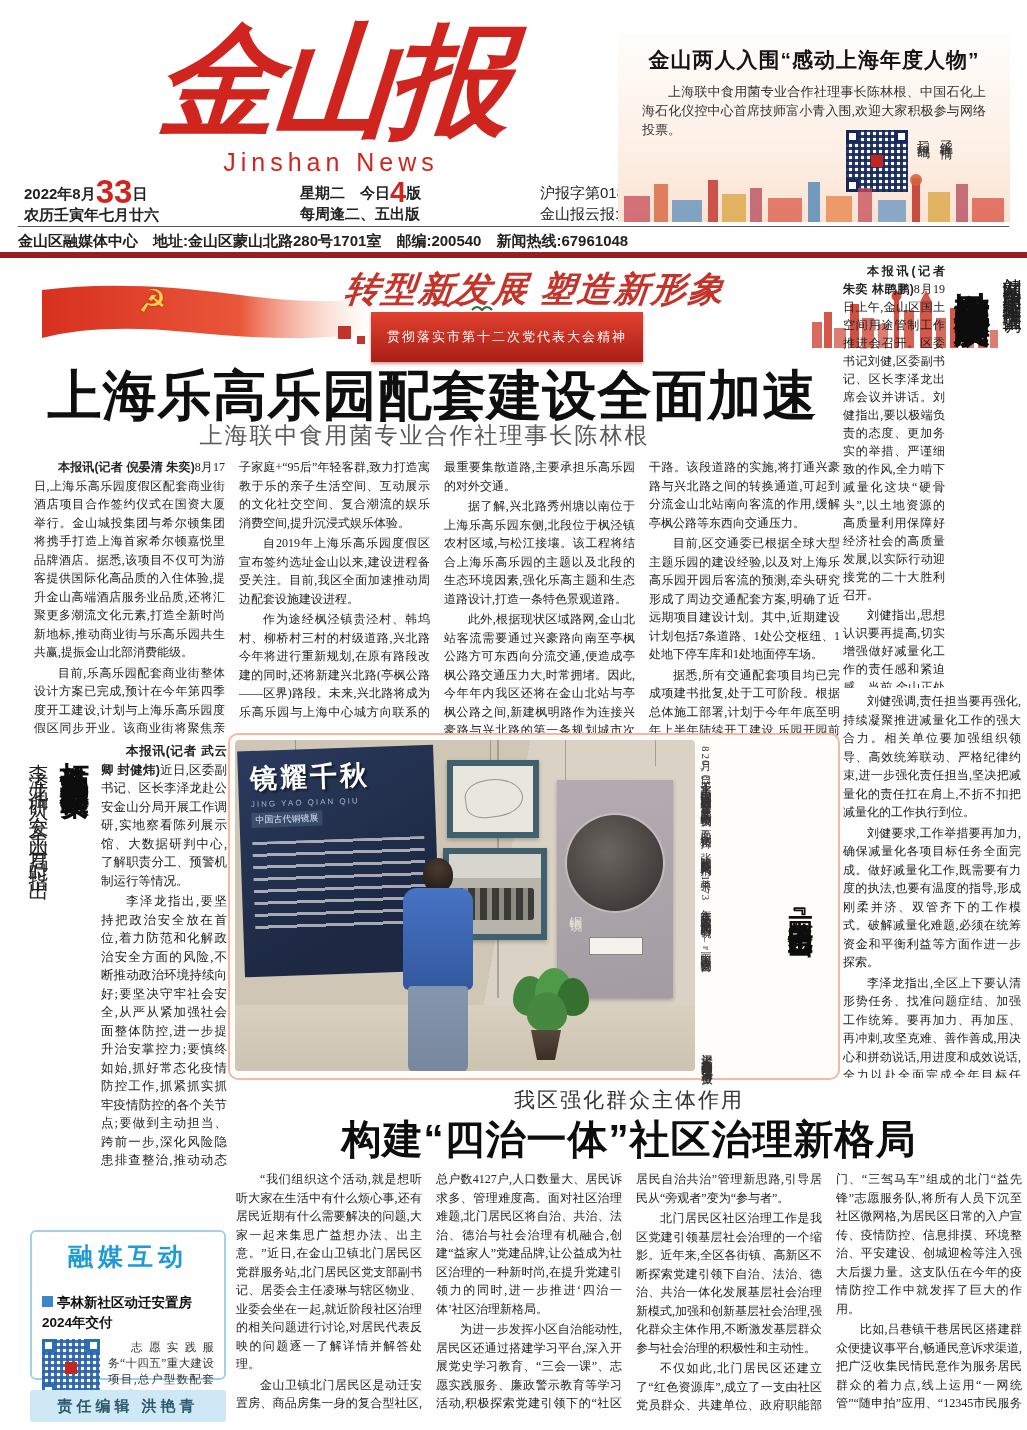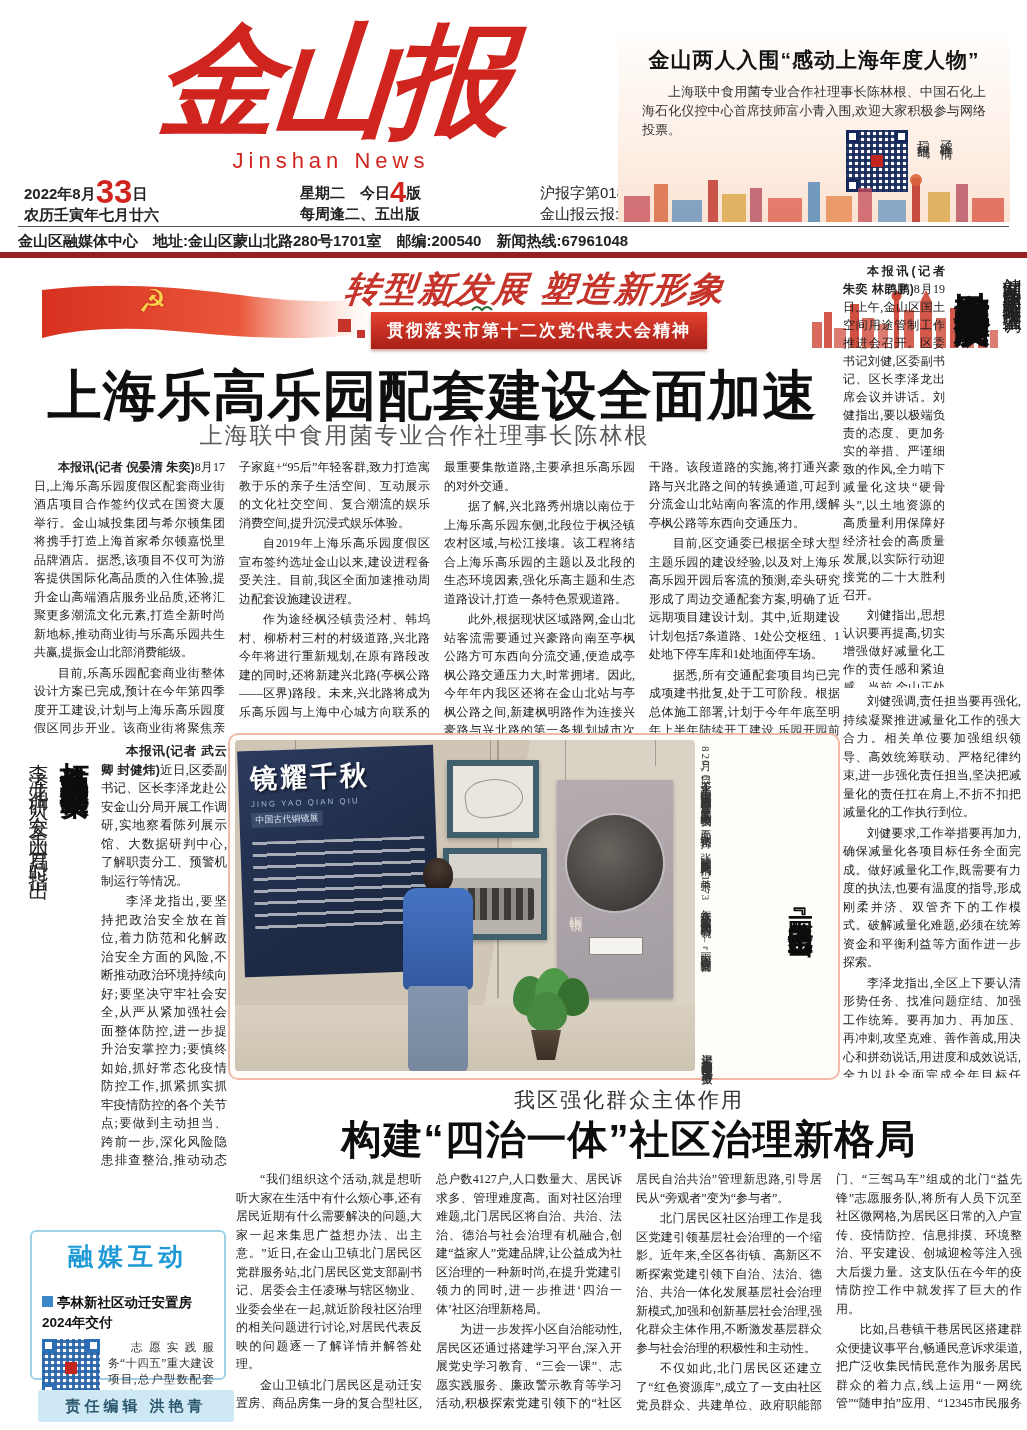--- a/index.html
+++ b/index.html
@@ -8,21 +8,21 @@
   .abs{position:absolute;}
   .v{writing-mode:vertical-rl;}
   p.para{margin:0 0 2px 0;text-indent:2em;text-align:justify;}
   b.byline{font-family:"Liberation Sans","DejaVu Sans",sans-serif;}
 
   
   .masthead-title{left:96px;top:18px;width:470px;text-align:center;
     font-size:122px;font-weight:900;color:#d0251f;letter-spacing:-6px;
     font-style:italic;transform:skewX(-4deg);line-height:1.05;}
   .masthead-en{left:96px;top:148px;width:470px;text-align:center;color:#d0251f;
-    font-family:"Liberation Sans",sans-serif;font-size:22px;letter-spacing:5px;}
+    font-family:"Liberation Sans",sans-serif;font-size:25px;letter-spacing:5px;}
   .dateblock{top:182px;font-size:15px;font-weight:bold;line-height:21px;color:#222;
     font-family:"Liberation Sans",sans-serif;}
   .bignum{color:#d0251f;font-size:33px;font-weight:900;line-height:20px;vertical-align:-4px;}
   .thinrule{left:18px;top:226px;width:991px;height:1px;background:#555;}
   .addr{left:18px;top:232px;width:991px;font-size:15px;font-weight:bold;color:#222;
     font-family:"Liberation Sans",sans-serif;}
   .maroonrule{left:0;top:252px;width:1027px;height:6px;background:#96201f;}
 
   
   .promo{left:618px;top:34px;width:392px;height:188px;overflow:hidden;
@@ -44,22 +44,22 @@
   
   .banner{left:20px;top:266px;width:987px;height:84px;}
   .flag{left:22px;top:16px;}
   .party-emblem{left:118px;top:16px;font-size:32px;color:#f8d24a;text-shadow:0 0 2px #b01;}
   .birds{left:412px;top:28px;}
   .slogan{left:300px;top:0px;width:430px;text-align:center;font-size:35px;font-weight:900;
     color:#c5342a;font-style:italic;transform:skewX(-6deg);letter-spacing:2px;}
   .ribbon-wrap{left:318px;top:46px;display:flex;align-items:center;gap:6px;}
   .rib-sq1{width:13px;height:13px;background:#c5342a;margin-top:-10px;}
   .rib-sq2{width:8px;height:8px;background:#c5342a;margin-top:6px;}
-  .ribbon{background:linear-gradient(180deg,#e24130,#a91f16);color:#fff;font-weight:bold;
-    font-size:17px;padding:7px 16px;letter-spacing:2px;font-family:"Liberation Sans",sans-serif;
+  .ribbon{background:linear-gradient(180deg,#e24130,#a91f16);color:#fff;font-weight:normal;
+    font-size:13px;padding:16px 16px;letter-spacing:2px;font-family:"Liberation Sans",sans-serif;
     box-shadow:0 2px 3px rgba(120,20,10,.4);}
   .skyline-r{left:790px;top:18px;}
 
   
   .lead-h1{left:22px;top:352px;width:805px;text-align:center;font-size:54px;font-weight:900;
     color:#0f0f0f;font-family:"Liberation Sans",sans-serif;letter-spacing:1px;white-space:nowrap;}
   .lead-h2{left:22px;top:420px;width:805px;text-align:center;font-size:23px;color:#5a5a5a;letter-spacing:2px;}
   .lead-body{left:34px;top:458px;width:806px;height:284px;overflow:hidden;
     columns:4;column-gap:14px;column-fill:auto;font-size:12px;line-height:18.5px;color:#222;}
 
@@ -140,21 +140,21 @@
   .media-item .sq{display:inline-block;width:11px;height:11px;background:#3a86c8;margin-right:4px;}
   .media-row{display:flex;gap:8px;margin-top:6px;}
   .media-qr{width:58px;height:58px;flex:none;background:
       repeating-linear-gradient(0deg,rgba(40,100,170,.9) 0 3px,transparent 3px 6px),
       repeating-linear-gradient(90deg,rgba(40,100,170,.9) 0 3px,#fff 3px 6px);}
   .media-qr .fp{border-color:#2a6fb5;}
   .media-qr .logo{background:#c5251f;}
   .media-text{font-size:11.5px;line-height:16px;color:#333;text-indent:2em;text-align:justify;}
   .editor-bar{left:30px;top:1390px;width:196px;height:32px;background:#cfe8f5;border-radius:3px;
     display:flex;align-items:center;justify-content:center;font-size:15px;font-weight:bold;color:#2c586e;
-    letter-spacing:4px;font-family:"Liberation Sans",sans-serif;margin-left:8px;}
+    letter-spacing:4px;font-family:"Liberation Sans",sans-serif;}
 </style>
 </head>
 <body>
 
 <div id="page">
 
   <div class="abs masthead-title">金山报</div>
   <div class="abs masthead-en">Jinshan News</div>
 
   <div class="abs dateblock" style="left:24px;">

